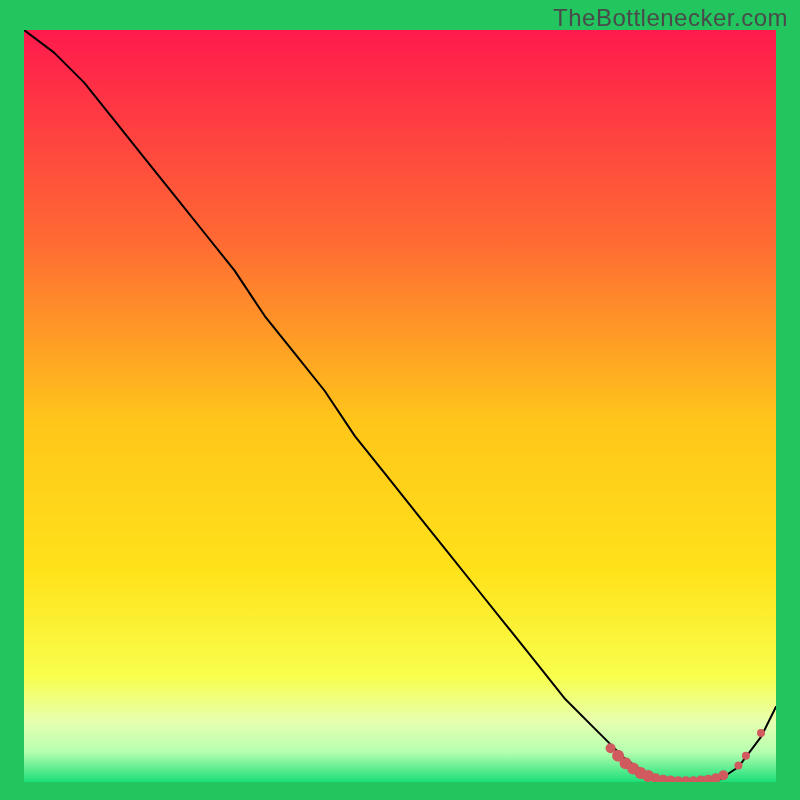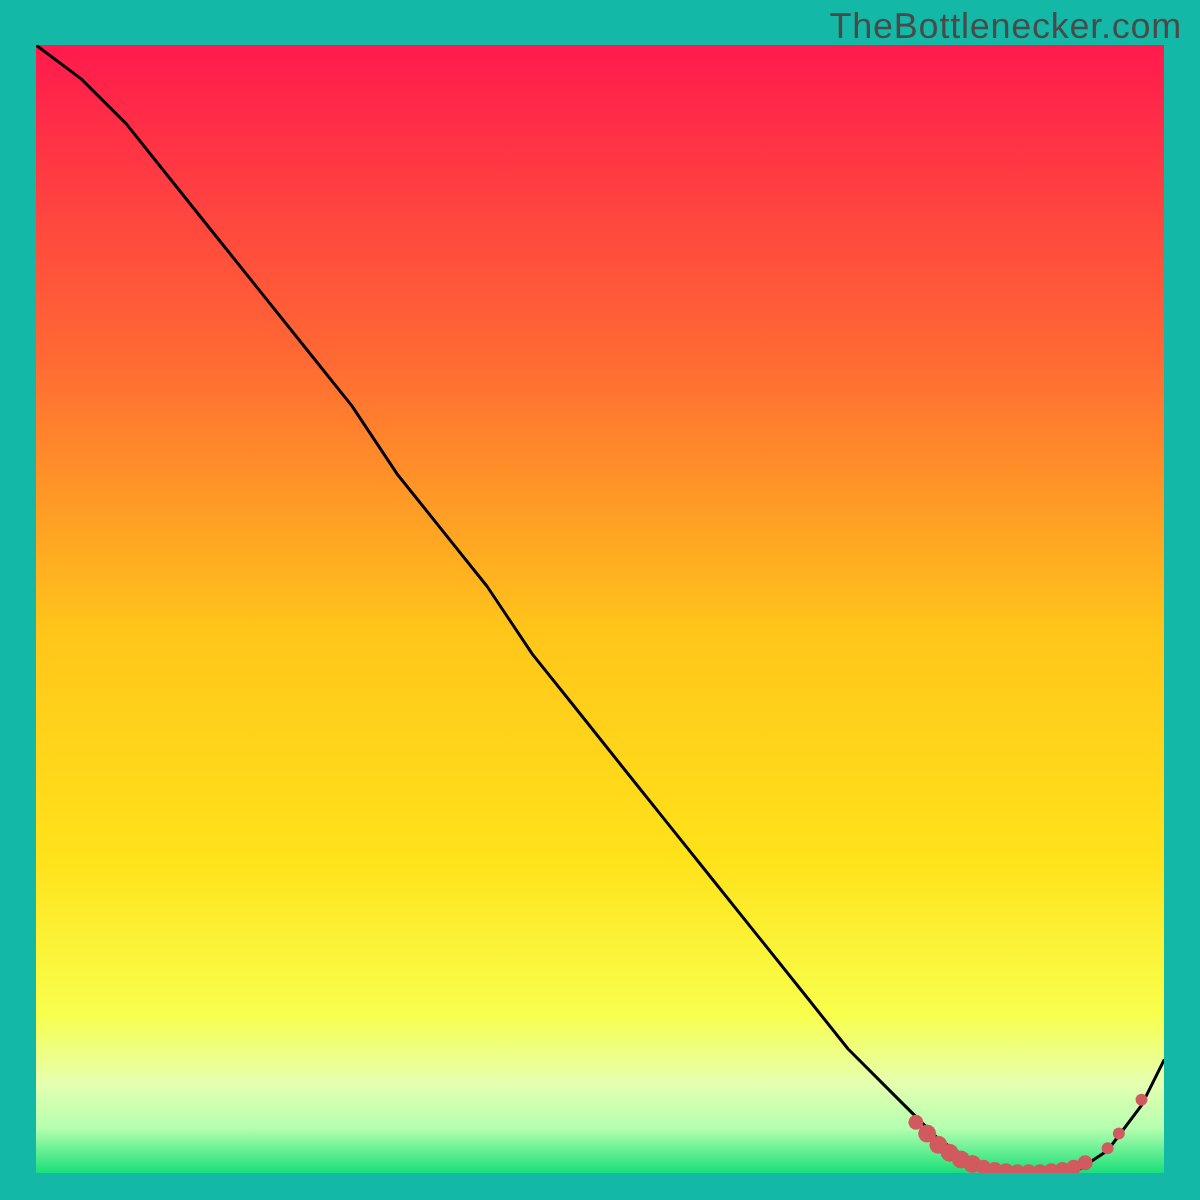--- a/index.html
+++ b/index.html
@@ -8,21 +8,21 @@
     width: 800px;
     height: 800px;
     background: #000;
     overflow: hidden;
     font-family: Arial, Helvetica, sans-serif;
   }
   .frame {
     position: relative;
     width: 800px;
     height: 800px;
-    background: #14b8a6;
+    background: #22c55e;
   }
   .watermark {
     position: absolute;
     top: 4px;
     right: 12px;
     color: #4a4a4a;
     font-size: 24px;
     font-weight: 400;
     letter-spacing: 0.5px;
     z-index: 10;

